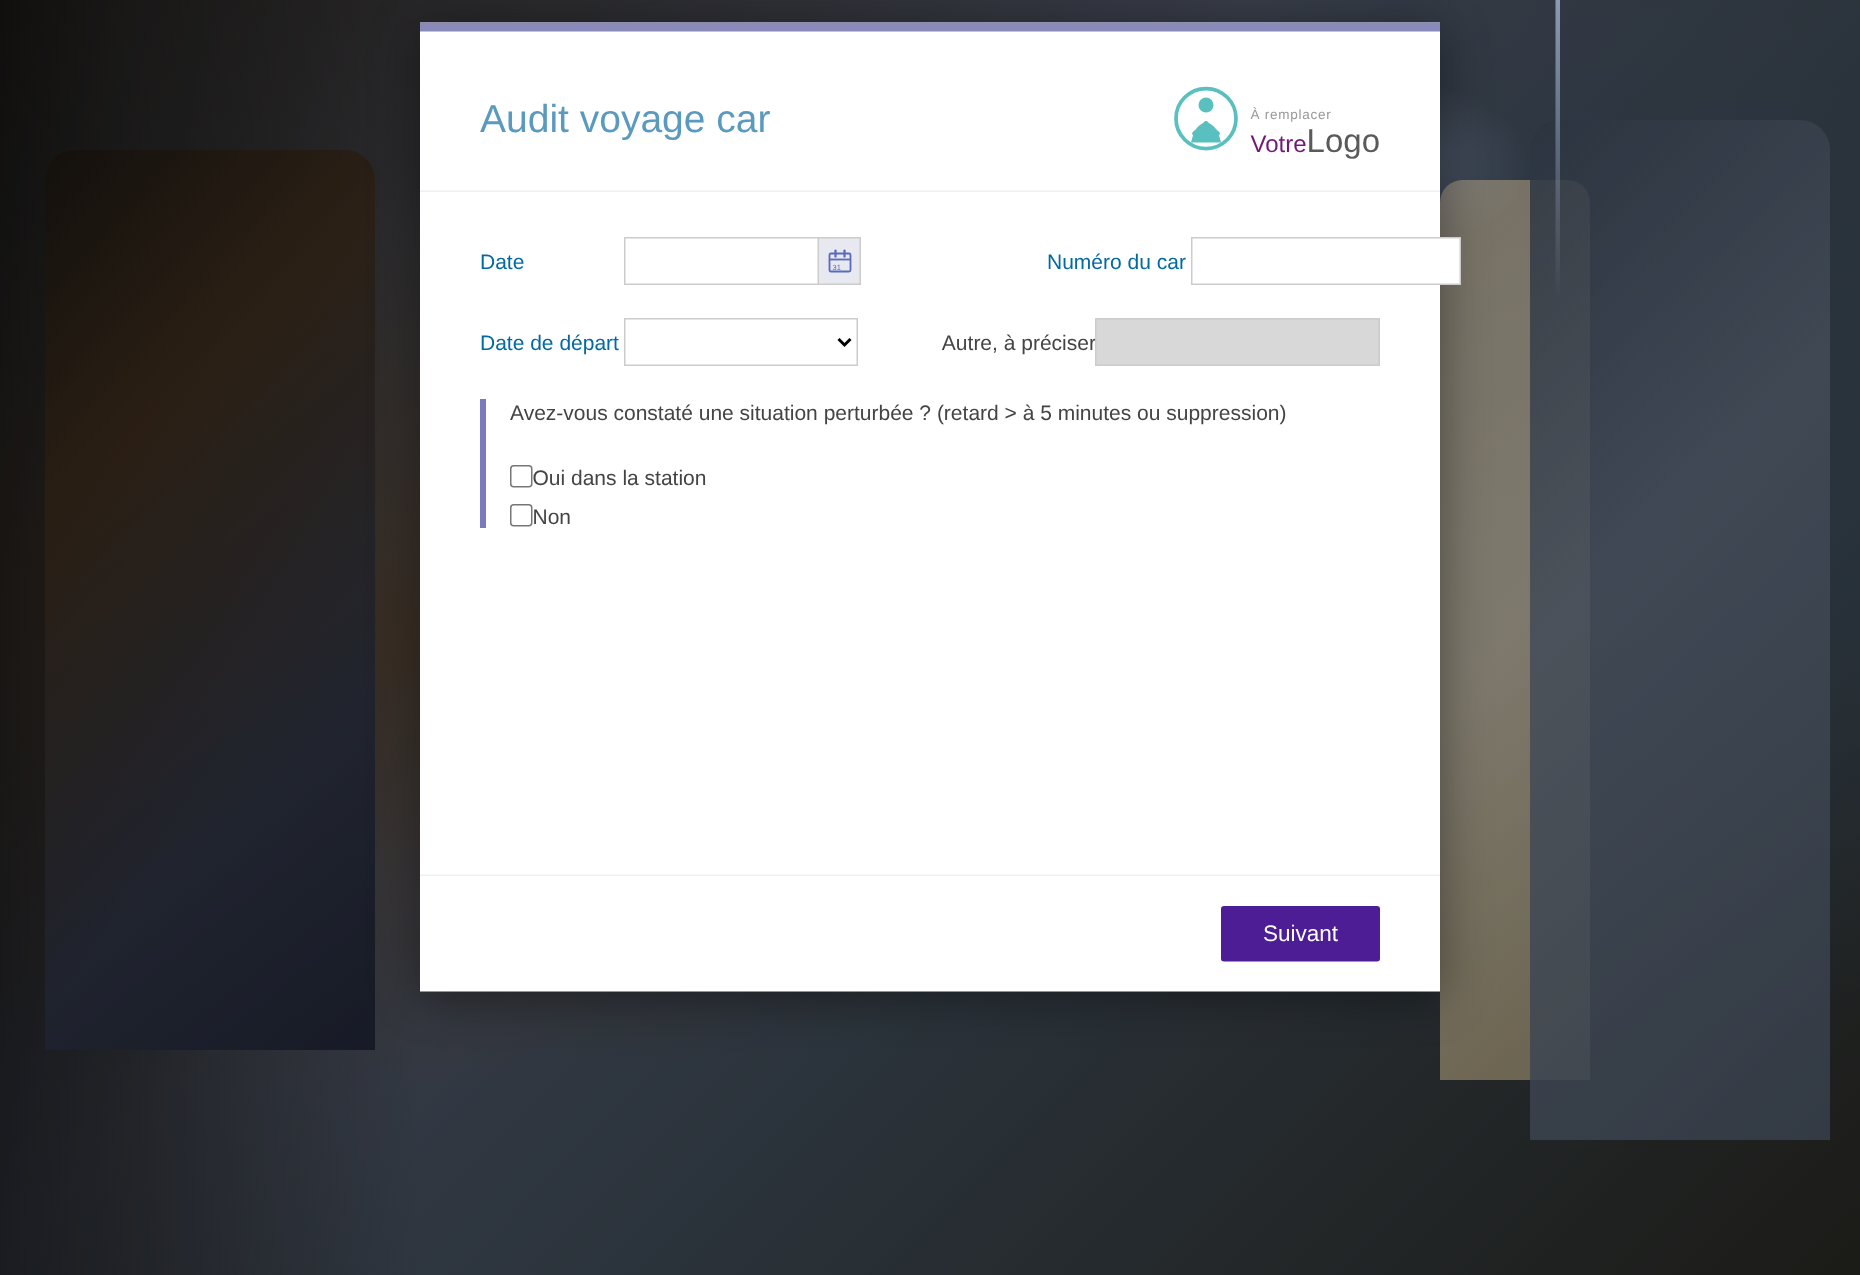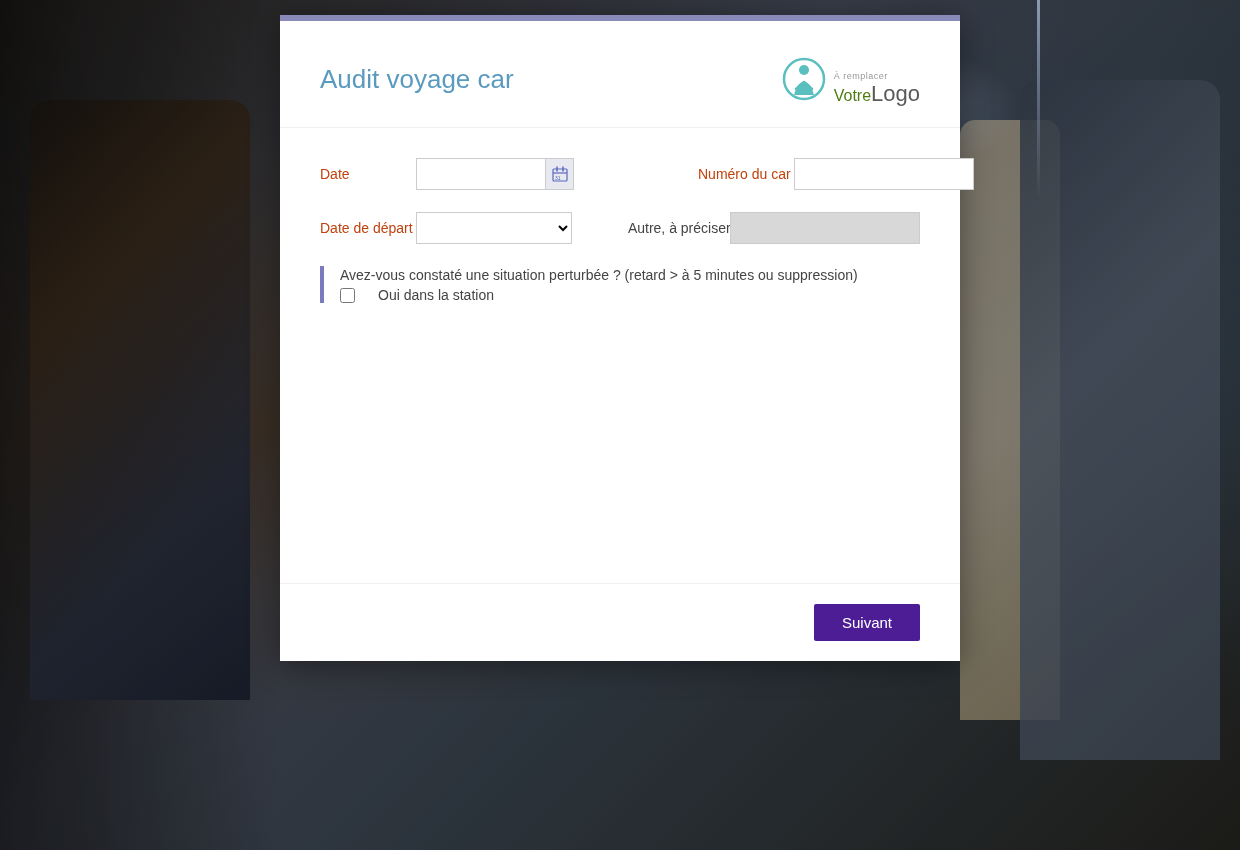--- a/index.html
+++ b/index.html
@@ -145,38 +145,38 @@
       letter-spacing: 0.5px;
     }
 
     .logo-name {
       font-size: 22px;
       font-weight: normal;
       color: #5a5a5a;
     }
 
     .logo-votre {
-      color: #4d7c0f;
+      color: #701a75;
     }
 
     .modal-body {
       padding: 30px 40px;
       flex: 1;
     }
 
     .form-row {
       display: flex;
       align-items: center;
       margin-bottom: 22px;
       gap: 16px;
     }
 
     .form-label {
       font-size: 14px;
-      color: #c2410c;
+      color: #0369a1;
       min-width: 80px;
       white-space: nowrap;
     }
 
     .form-input {
       border: 1px solid #ccc;
       padding: 6px 10px;
       font-size: 14px;
       height: 32px;
       outline: none;
@@ -246,29 +246,29 @@
 
     .question-section {
       border-left: 4px solid #7a7abf;
       padding-left: 16px;
       margin-top: 10px;
     }
 
     .question-text {
       font-size: 14px;
       color: #444;
-      margin-bottom: 1px;
+      margin-bottom: 24px;
       line-height: 1.4;
     }
 
     .checkbox-item {
       display: flex;
-      align-items: flex-end;
+      align-items: flex-start;
       margin-bottom: 10px;
-      gap: 23px;
+      gap: 0;
     }
 
     .checkbox-item input[type="checkbox"] {
       width: 15px;
       height: 15px;
       cursor: pointer;
       accent-color: #5a7abf;
     }
 
     .checkbox-label {
@@ -361,20 +361,24 @@
 
     <div class="question-section">
       <p class="question-text">Avez-vous constaté une situation perturbée ? (retard &gt; à 5 minutes ou suppression)</p>
 
       <div class="checkbox-item">
         <input type="checkbox" id="oui-station" style="">
         <label class="checkbox-label" for="oui-station">Oui dans la station</label>
       </div>
 
 
+      <div class="checkbox-item">
+        <input type="checkbox" id="non" style="">
+        <label class="checkbox-label" for="non">Non</label>
+      </div>
     </div>
 
   </div>
 
   <div class="modal-footer">
     <button class="suivant-btn">Suivant</button>
   </div>
 
 </div>
 

